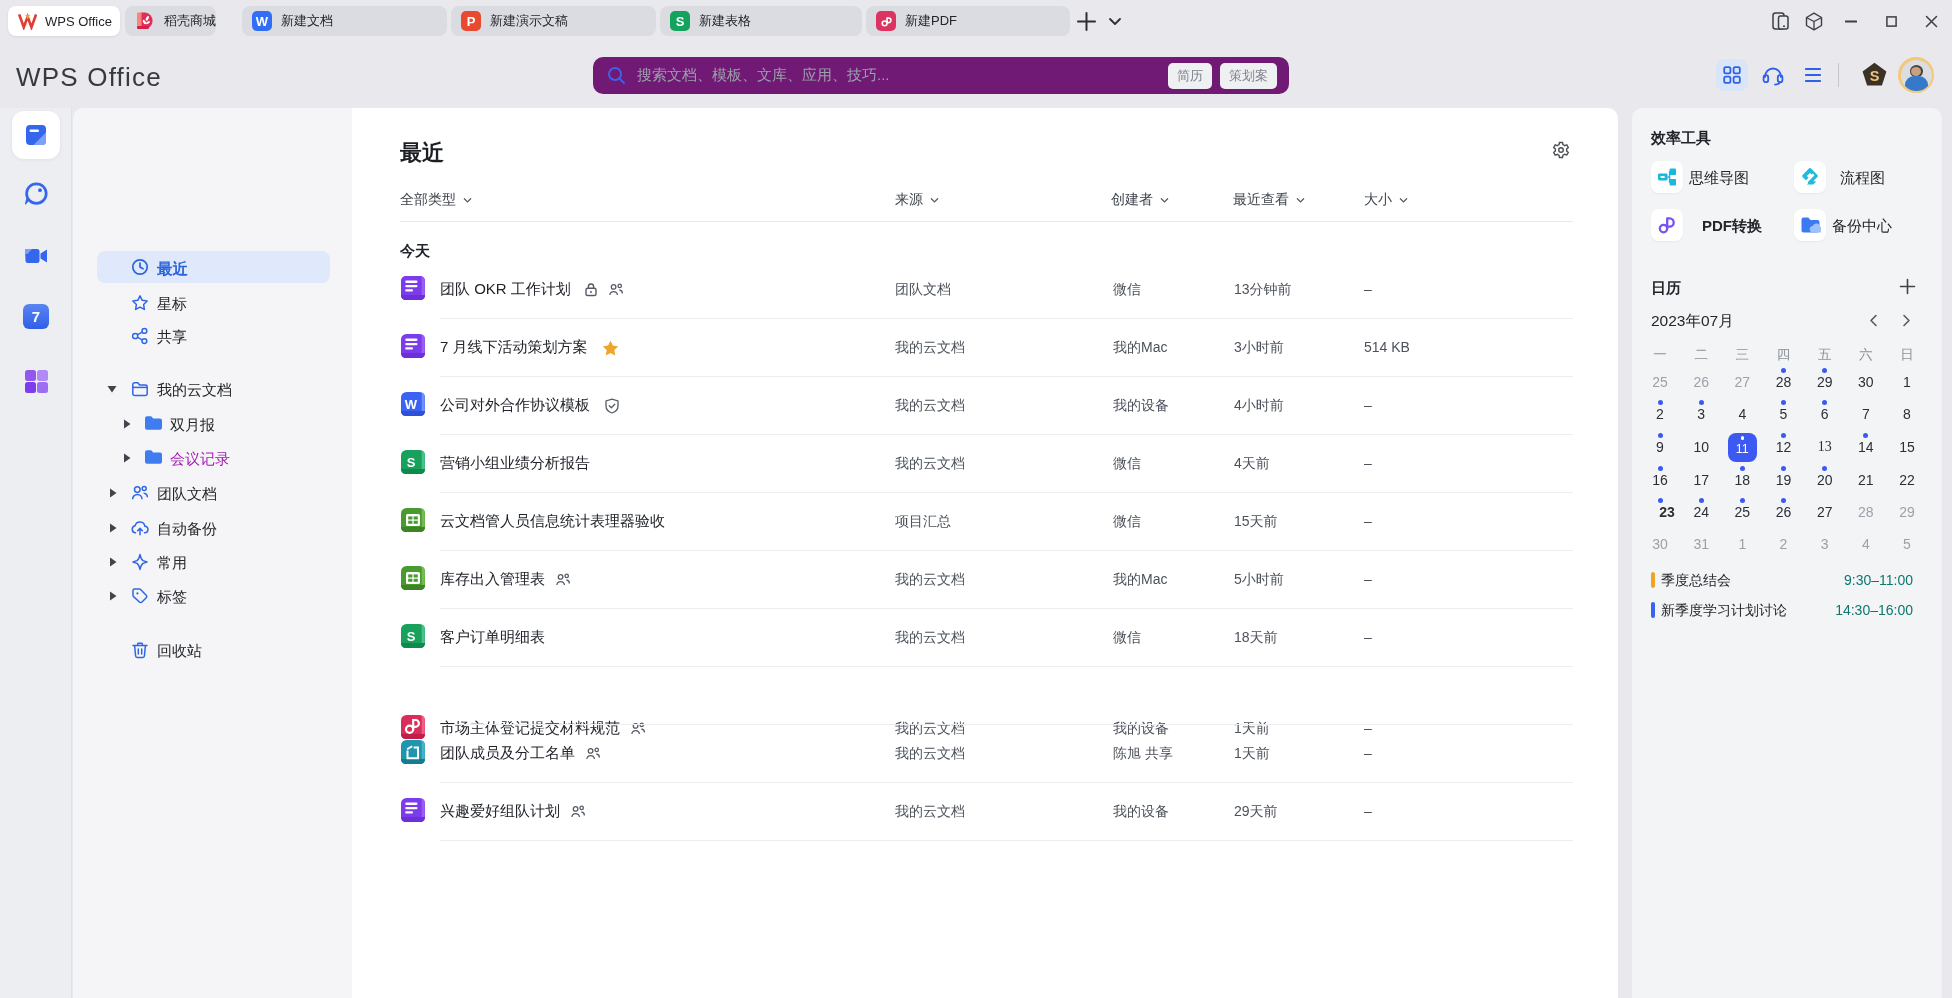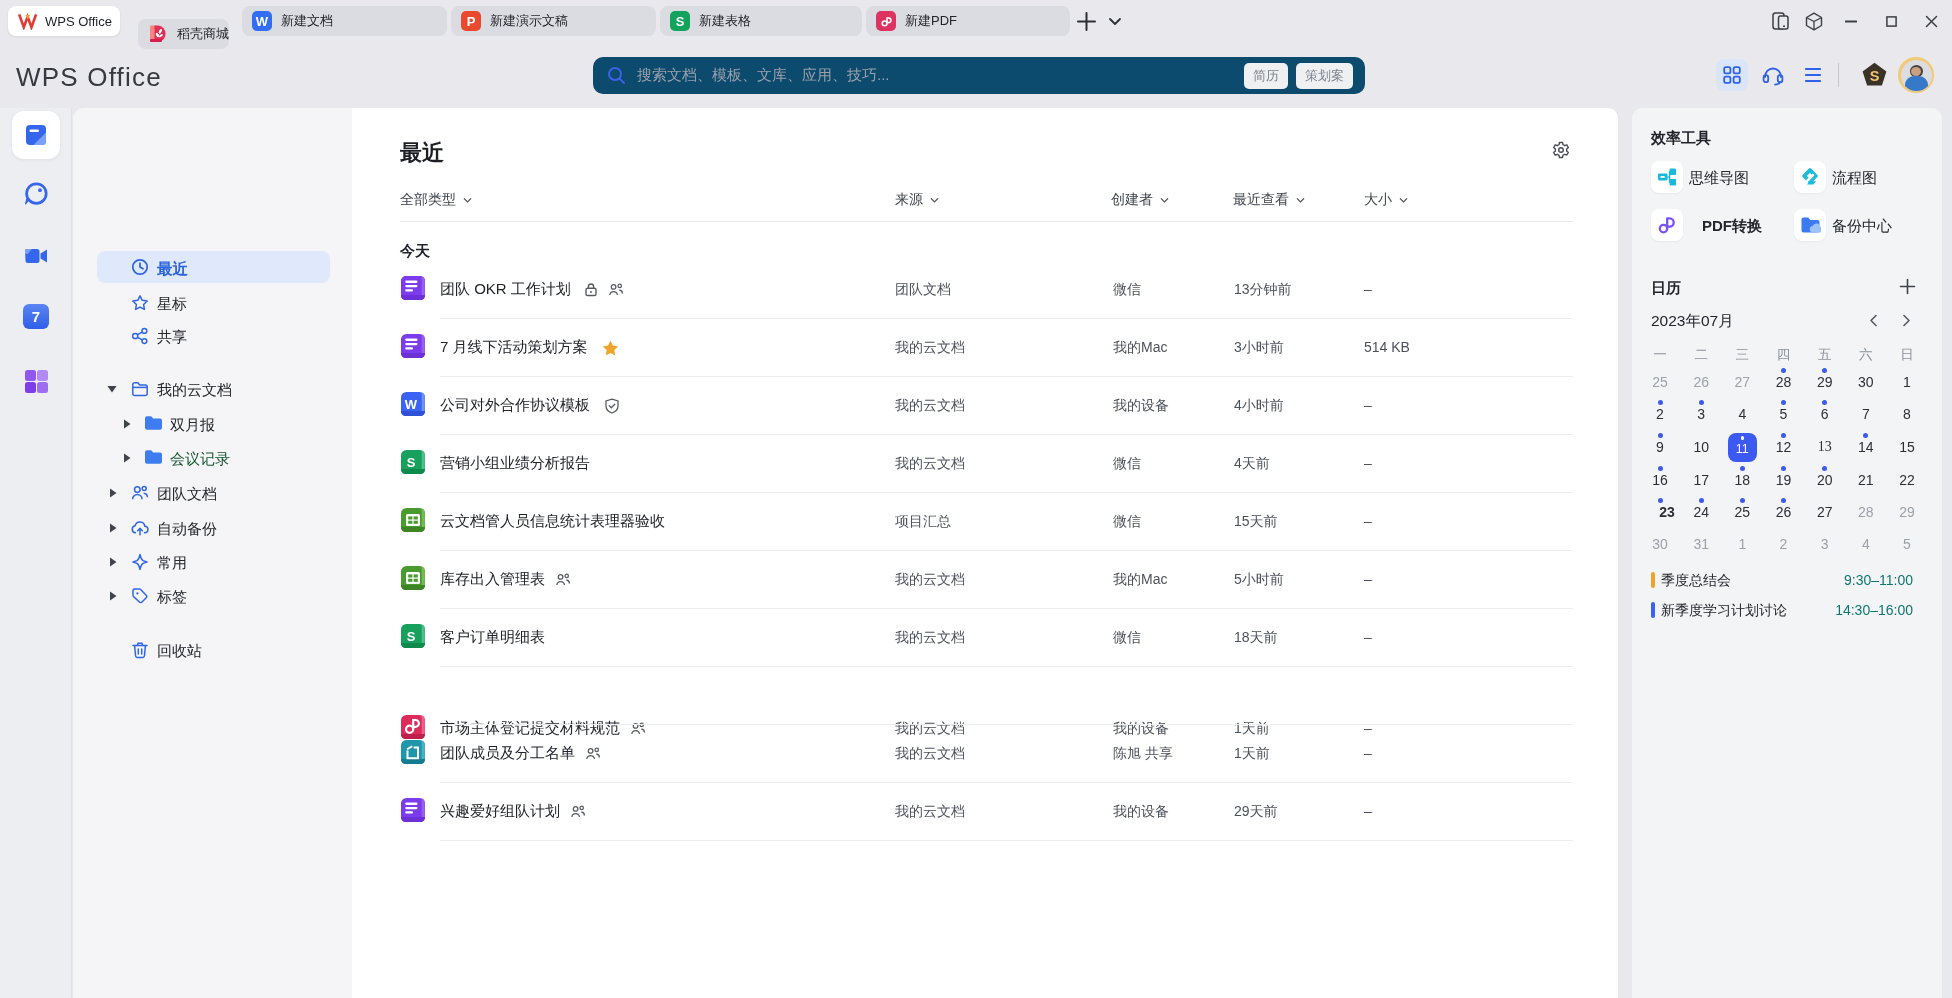--- a/index.html
+++ b/index.html
@@ -34,21 +34,21 @@
 <body>
 
 <div id="tabstrip">
   <div class="tab active" style="left:8px;width:112px;">
     <svg width="19" height="17" viewBox="0 0 24 21" style="margin-right:8px;flex:0 0 auto;">
       <path d="M2 3 L7.3 17.8 L12.2 4.6 L17 17.8 L22.3 3" fill="none" stroke="#e23c34" stroke-width="3.3" stroke-linejoin="miter" stroke-linecap="square"></path>
       <path d="M9.2 2.4 L12.2 7.6 L15.3 2.4 Z" fill="#f0a73a"></path>
     </svg>
     <span style="font-weight:400;color:#1e2126;">WPS Office</span>
   </div>
-  <div class="tab" style="left:138px;width:91px;margin-top:13px;">
+  <div class="tab" style="left:125px;width:91px;">
     <span class="ticon" style="background:transparent;">
       <svg width="20" height="20" viewBox="0 0 20 20">
         <rect x="2" y="1.5" width="6" height="16.5" rx="1" fill="#f6867e"></rect>
         <path d="M6.5 1.5 H10.2 a8.3 8.3 0 0 1 0 16.5 H6.5 Z" fill="#e22f58"></path>
         <rect x="2" y="15" width="12" height="3" rx="1.2" fill="#d91e4e"></rect>
         <ellipse cx="12.3" cy="7.3" rx="1.25" ry="2.5" transform="rotate(28 12.3 7.3)" fill="#fff"></ellipse>
         <ellipse cx="9.4" cy="11" rx="1.2" ry="2.4" transform="rotate(-32 9.4 11)" fill="#fff"></ellipse>
         <ellipse cx="12.9" cy="11.6" rx="1.1" ry="2.3" transform="rotate(58 12.9 11.6)" fill="#fff"></ellipse>
       </svg>
     </span>稻壳商城
@@ -94,21 +94,21 @@
       <rect x="0.9" y="0.9" width="9.2" height="9.2" fill="none" stroke="#3c3f45" stroke-width="1.5"></rect>
     </svg>
   <svg class="abs" style="left:1925px;top:15px;" width="13" height="13" viewBox="0 0 13 13">
       <path d="M1.5 1.5 L11.5 11.5 M11.5 1.5 L1.5 11.5" stroke="#3c3f45" stroke-width="1.5" stroke-linecap="round"></path>
     </svg>
 </div>
 
 <div id="header2">
   <div class="abs" style="left:16px;top:62px;font-size:26px;font-weight:400;letter-spacing:1.2px;color:#36393f;transform:scaleY(1.0);transform-origin:left top;">WPS Office</div>
 
-  <div class="abs" style="left:593px;top:57px;width:772px;height:37px;background:#0c4a6e;border-radius:10px;display:flex;align-items:center;">
+  <div class="abs" style="left:593px;top:57px;width:696px;height:37px;background:#701a75;border-radius:10px;display:flex;align-items:center;">
     <svg style="margin-left:14px;flex:0 0 auto;" width="19" height="19" viewBox="0 0 19 19">
         <circle cx="8" cy="8" r="6" fill="none" stroke="#3d62e8" stroke-width="2"></circle>
         <path d="M12.6 12.6 L17 17" stroke="#3d62e8" stroke-width="2" stroke-linecap="round"></path>
       </svg>
     <span style="margin-left:11px;font-size:15px;color:#9aa1ab;flex:1 1 auto;">搜索文档、模板、文库、应用、技巧...</span>
     <span style="background:#eff0f2;border-radius:5px;padding:4px 9px;font-size:13px;color:#7c828b;margin-right:8px;">简历</span>
     <span style="background:#eff0f2;border-radius:5px;padding:4px 9px;font-size:13px;color:#7c828b;margin-right:12px;">策划案</span>
   </div>
 
   <div class="abs" style="left:1716px;top:59px;width:32px;height:32px;background:#dbe5f8;border-radius:8px;display:flex;align-items:center;justify-content:center;">
@@ -219,21 +219,21 @@
       <path d="M1 3.2 a2 2 0 0 1 2 -2 h4.2 l2 2.3 h6.8 a2 2 0 0 1 2 2 v7.3 a2 2 0 0 1 -2 2 H3 a2 2 0 0 1 -2 -2 Z" fill="#3e7cf0"></path>
     </svg>
   <div class="abs" style="left:97px;top:308px;font-size:15px;color:#23262b;">双月报</div>
 
   <svg class="abs" style="left:50px;top:345px;" width="8" height="10" viewBox="0 0 8 10">
       <path d="M1 0.5 L7.5 5 L1 9.5 Z" fill="#40454d"></path>
     </svg>
   <svg class="abs" style="left:71px;top:341px;" width="19" height="17" viewBox="0 0 19 17">
       <path d="M1 3.2 a2 2 0 0 1 2 -2 h4.2 l2 2.3 h6.8 a2 2 0 0 1 2 2 v7.3 a2 2 0 0 1 -2 2 H3 a2 2 0 0 1 -2 -2 Z" fill="#3e7cf0"></path>
     </svg>
-  <div class="abs" style="left:97px;top:342px;font-size:15px;color:#14532d;">会议记录</div>
+  <div class="abs" style="left:97px;top:342px;font-size:15px;color:#a21caf;">会议记录</div>
 
   <svg class="abs" style="left:36px;top:380px;" width="8" height="10" viewBox="0 0 8 10">
       <path d="M1 0.5 L7.5 5 L1 9.5 Z" fill="#40454d"></path>
     </svg>
   <svg class="abs" style="left:58px;top:376px;" width="18" height="18" viewBox="0 0 18 18">
       <g fill="none" stroke="#2f66e8" stroke-width="1.5">
         <circle cx="6.3" cy="5.6" r="2.8"></circle>
         <path d="M1.6 15.2 a4.7 4.7 0 0 1 9.4 0"></path>
         <circle cx="13.2" cy="4.4" r="2"></circle>
         <path d="M12.6 9.3 a4 4 0 0 1 3.8 4"></path>
@@ -553,21 +553,21 @@
       </svg>
   </div>
   <div class="toollbl" style="left:57px;top:61px;">思维导图</div>
   <div class="toolcard" style="left:162px;top:53px;">
     <svg width="20" height="20" viewBox="0 0 20 20">
         <path fill-rule="evenodd" d="M8.9 1.6 a1.6 1.6 0 0 1 2.2 0 L17.4 7.9 a1.6 1.6 0 0 1 0 2.2 L11.1 16.4 a1.6 1.6 0 0 1 -2.2 0 L2.6 10.1 a1.6 1.6 0 0 1 0 -2.2 Z M10 5.9 L13.1 9 L10 12.1 L6.9 9 Z" fill="#1ebcda"></path>
         <path d="M2.2 18.8 L13.6 7.4" stroke="#ffffff" stroke-width="2.6"></path>
         <path d="M6.8 17.6 L10.2 14.2 H15.4 a0.5 0.5 0 0 1 0.36 0.85 L13.3 17.6 Z" fill="#1ebcda"></path>
       </svg>
   </div>
-  <div class="toollbl" style="left:200px;top:61px;text-align:center;">流程图</div>
+  <div class="toollbl" style="left:208px;top:61px;text-align:center;">流程图</div>
   <div class="toolcard" style="left:19px;top:101px;">
     <svg width="20" height="20" viewBox="0 0 20 20">
         <circle cx="6.5" cy="13.6" r="3.7" fill="none" stroke="#7a52f4" stroke-width="2.3"></circle>
         <path d="M10.2 13.6 V3.4 H12.6 a4.1 4.1 0 0 1 0 8.2 H10.2" fill="none" stroke="#7a52f4" stroke-width="2.3" stroke-linejoin="round"></path>
       </svg>
   </div>
   <div class="toollbl" style="left:70px;top:109px;font-weight:bold;">PDF转换</div>
   <div class="toolcard" style="left:162px;top:101px;">
     <svg width="21" height="19" viewBox="0 0 21 19">
         <path d="M1.5 3.6 a2 2 0 0 1 2 -2 h4.8 l2.1 2.4 h7.1 a2 2 0 0 1 2 2 v8.4 a2 2 0 0 1 -2 2 H3.5 a2 2 0 0 1 -2 -2 Z" fill="#3b7af0"></path>

